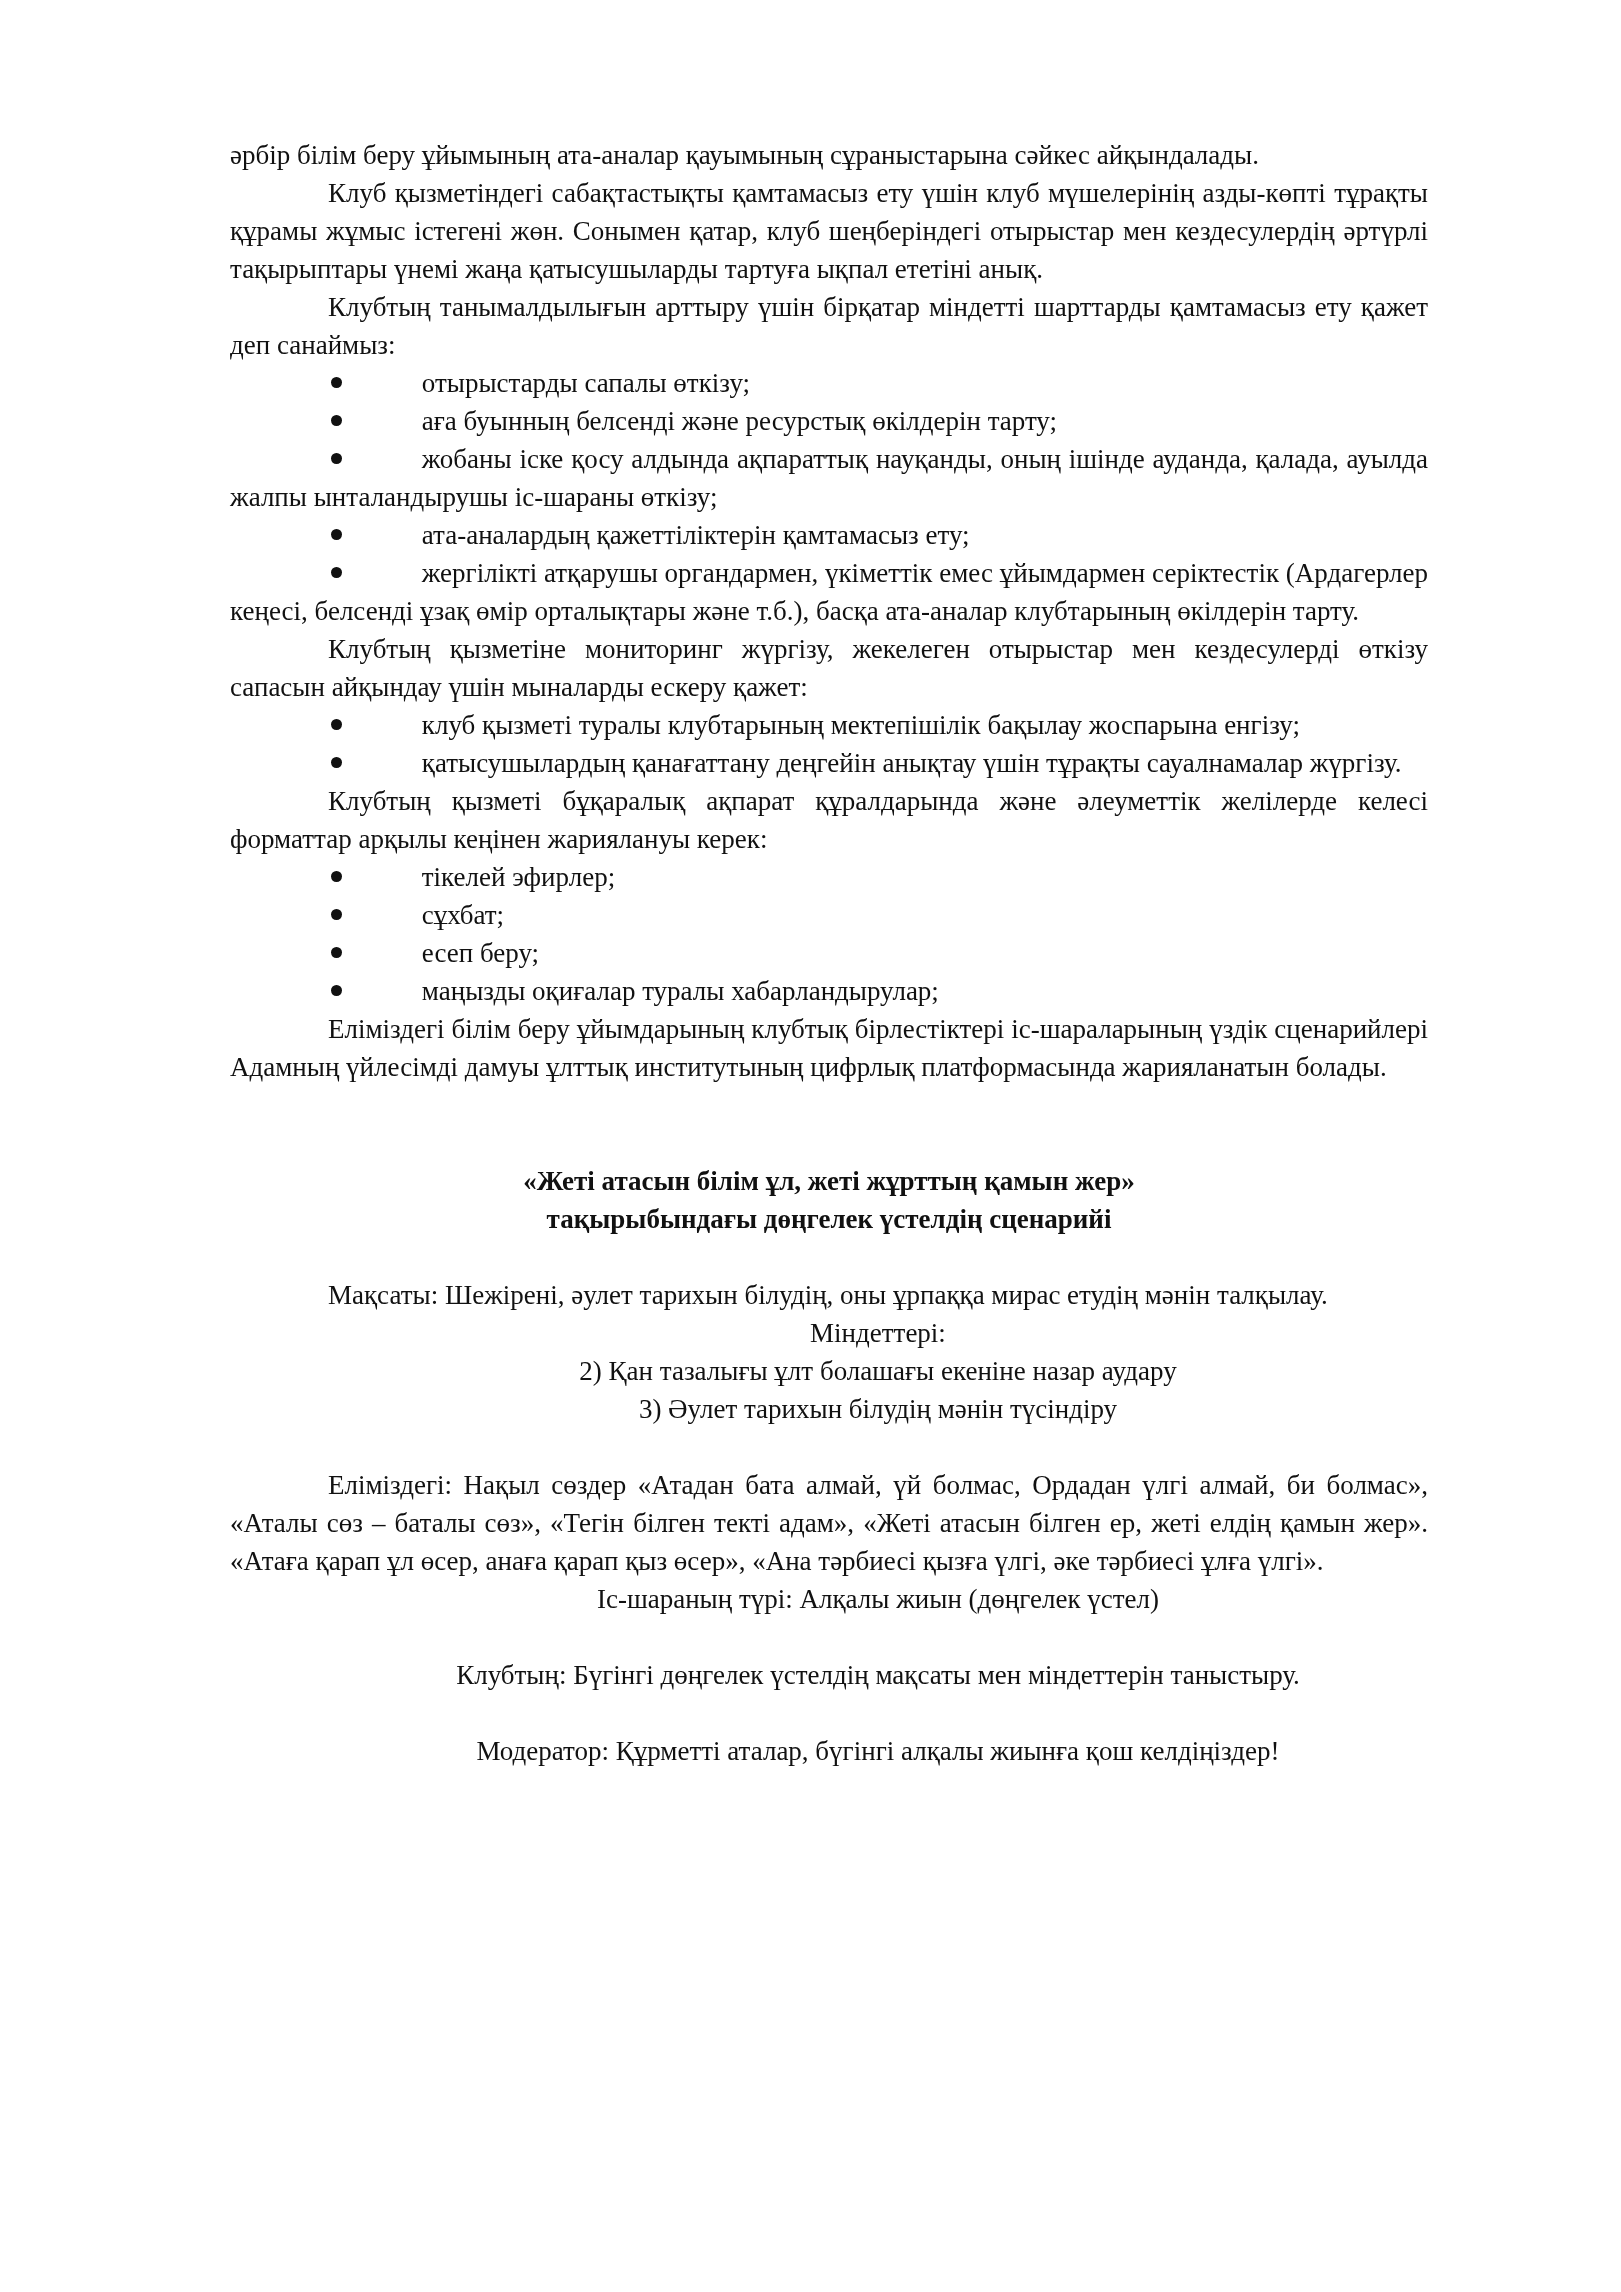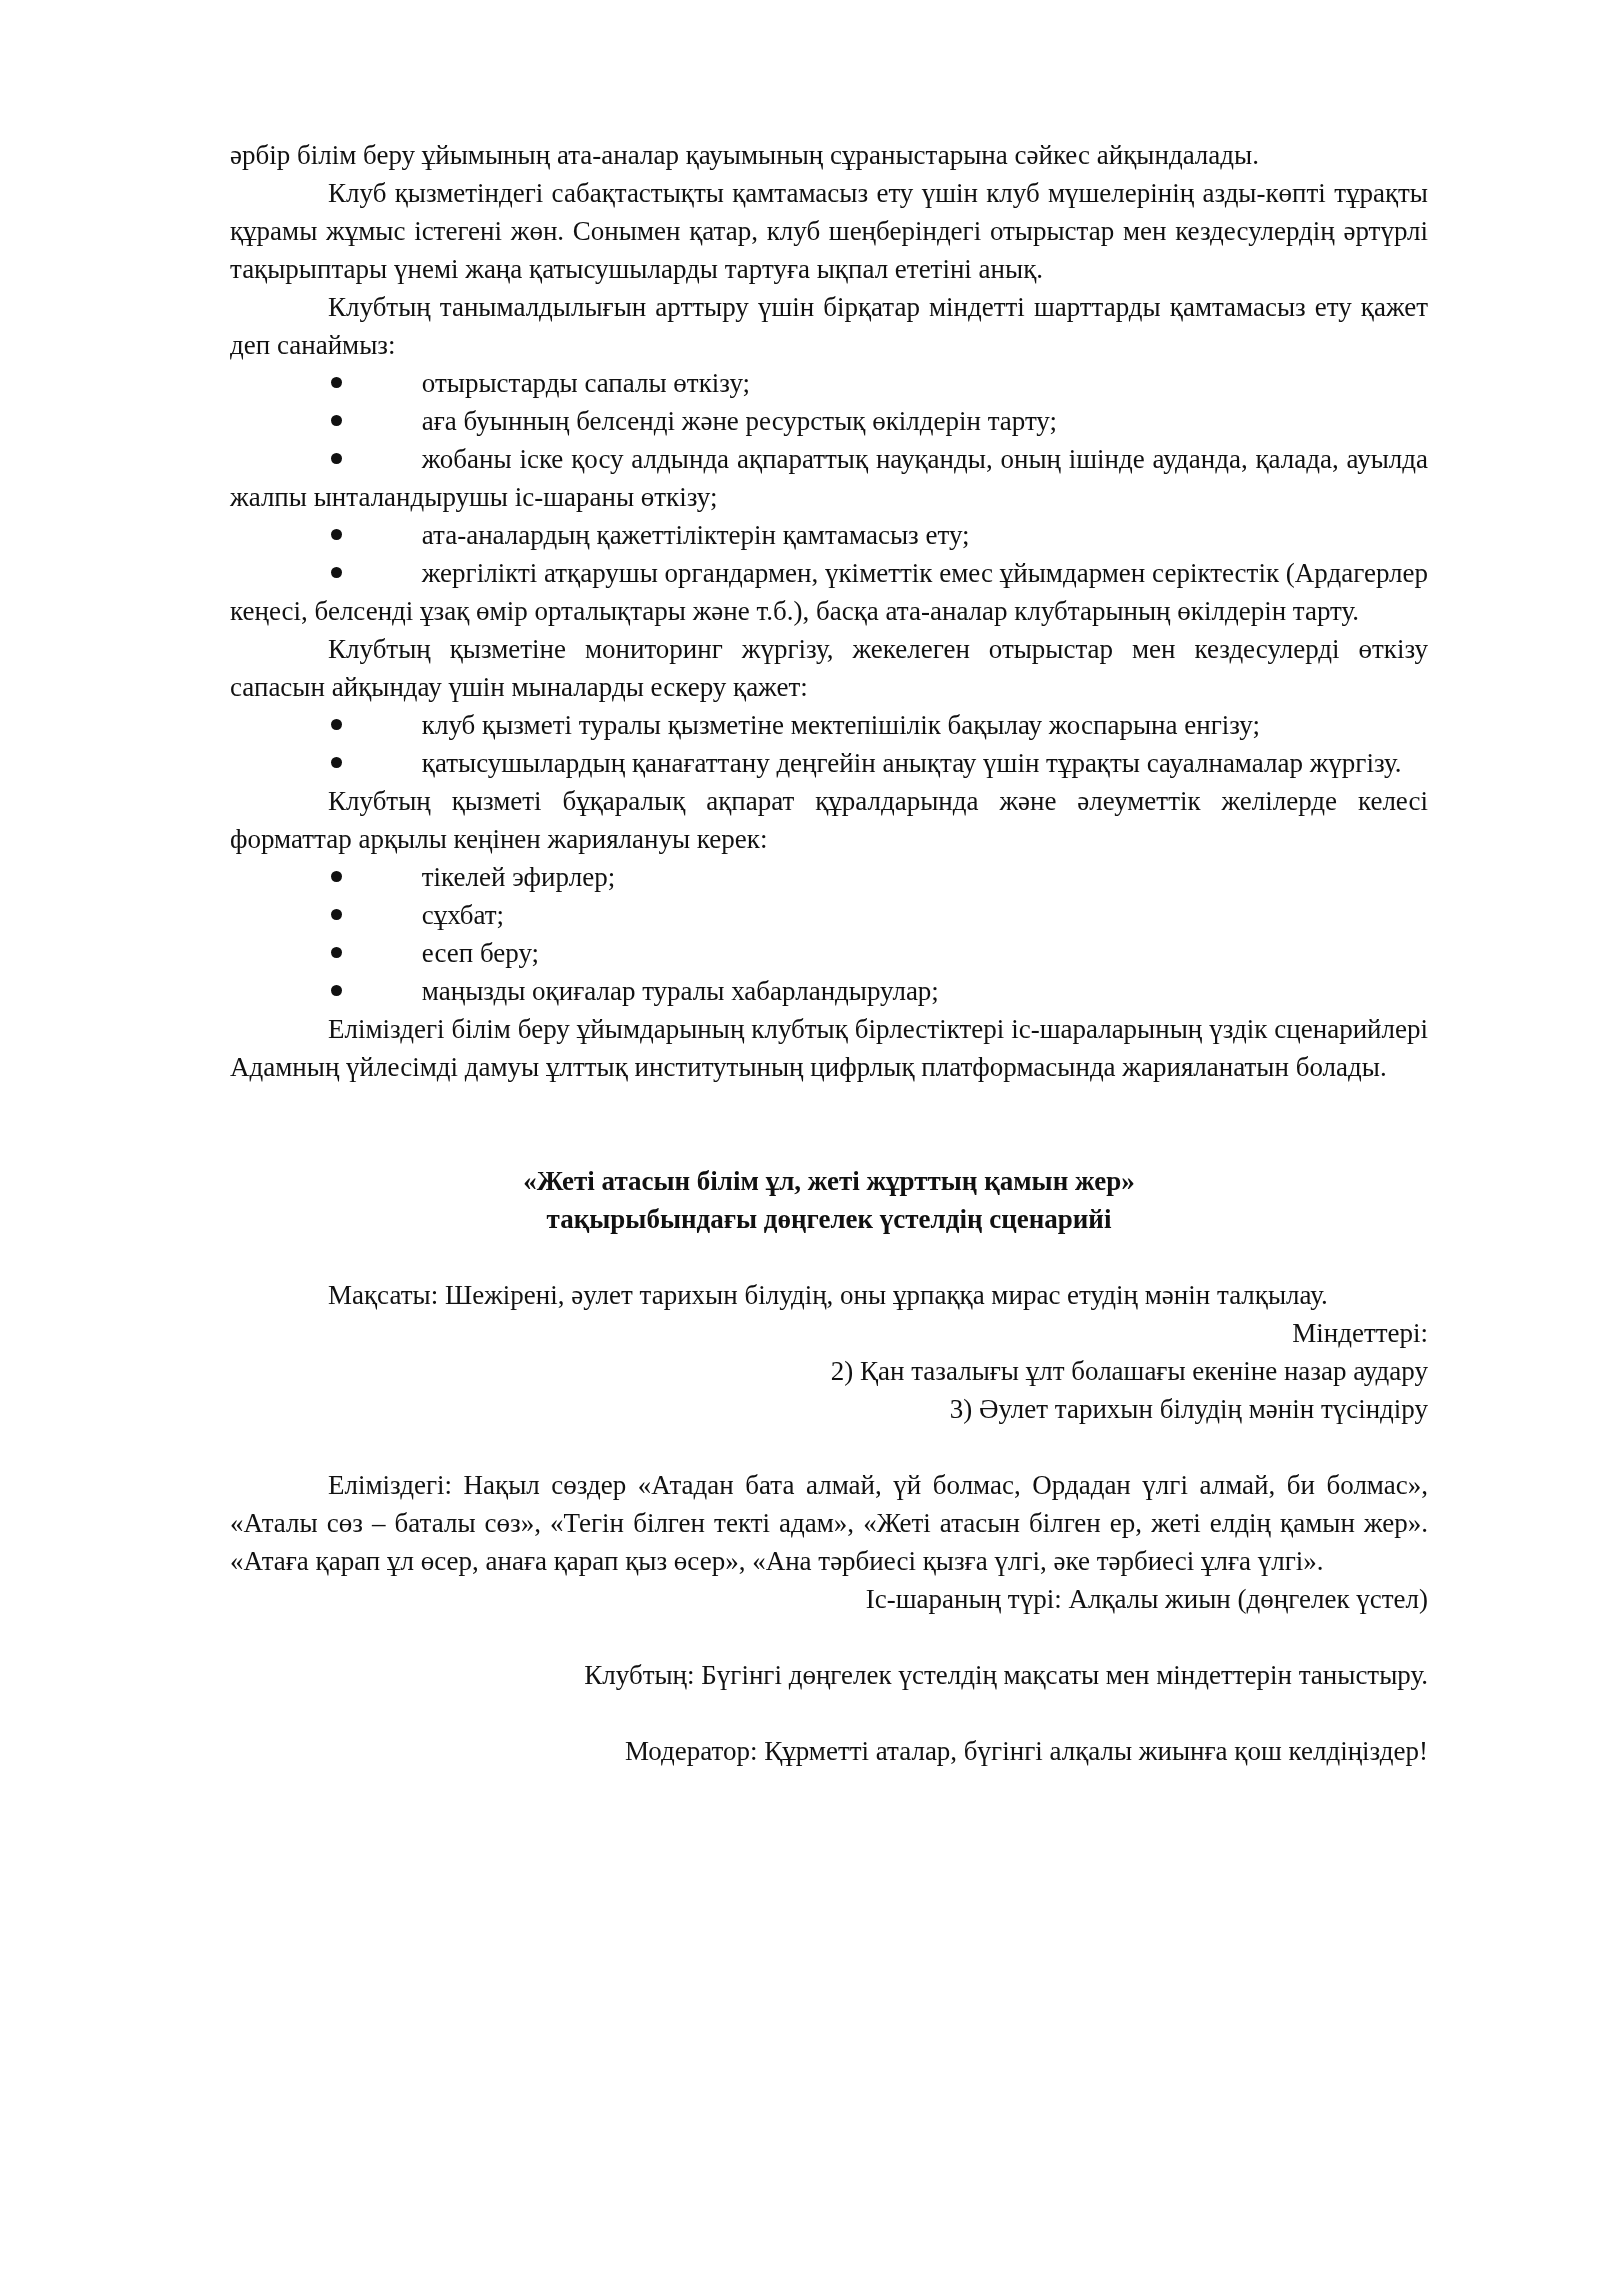--- a/index.html
+++ b/index.html
@@ -49,21 +49,21 @@
   .blank { height: 38px; }
   .title {
     margin: 0;
     text-align: center;
     font-weight: bold;
     text-indent: 0;
   }
   .indented {
     margin: 0;
     padding-left: 98px;
-    text-align: right;
+    text-align: center;
   }
   b { font-weight: normal; }
 </style>
 </head>
 <body>
 
 <div class="page">
 
   <p class="p noindent">әрбір білім беру ұйымының ата-аналар қауымының сұраныстарына сәйкес айқындалады.</p>
 
@@ -75,21 +75,21 @@
     <p class="bullet"><span class="dot"></span><span>отырыстарды сапалы өткізу;</span></p>
     <p class="bullet"><span class="dot"></span><span>аға буынның белсенді және ресурстық өкілдерін тарту;</span></p>
     <p class="bullet"><span class="dot"></span><span>жобаны іске қосу алдында ақпараттық науқанды, оның ішінде ауданда, қалада, ауылда жалпы ынталандырушы іс-шараны өткізу;</span></p>
     <p class="bullet"><span class="dot"></span><span>ата-аналардың қажеттіліктерін қамтамасыз ету;</span></p>
     <p class="bullet"><span class="dot"></span><span>жергілікті атқарушы органдармен, үкіметтік емес ұйымдармен серіктестік (Ардагерлер кеңесі, белсенді ұзақ өмір орталықтары және т.б.), басқа ата-аналар клубтарының өкілдерін тарту.</span></p>
   </div>
 
   <p class="p">Клубтың қызметіне мониторинг жүргізу, жекелеген отырыстар мен кездесулерді өткізу сапасын айқындау үшін мыналарды ескеру қажет:</p>
 
   <div>
-    <p class="bullet"><span class="dot"></span><span>клуб қызметі туралы қызметіне мектепішілік бақылау жоспарына енгізу;</span></p>
+    <p class="bullet"><span class="dot"></span><span>клуб қызметі туралы клубтарының мектепішілік бақылау жоспарына енгізу;</span></p>
     <p class="bullet"><span class="dot"></span><span>қатысушылардың қанағаттану деңгейін анықтау үшін тұрақты сауалнамалар жүргізу.</span></p>
   </div>
 
   <p class="p">Клубтың қызметі бұқаралық ақпарат құралдарында және әлеуметтік желілерде келесі форматтар арқылы кеңінен жариялануы керек:</p>
 
   <div>
     <p class="bullet"><span class="dot"></span><span>тікелей эфирлер;</span></p>
     <p class="bullet"><span class="dot"></span><span>сұхбат;</span></p>
     <p class="bullet"><span class="dot"></span><span>есеп беру;</span></p>
     <p class="bullet"><span class="dot"></span><span>маңызды оқиғалар туралы хабарландырулар;</span></p>

